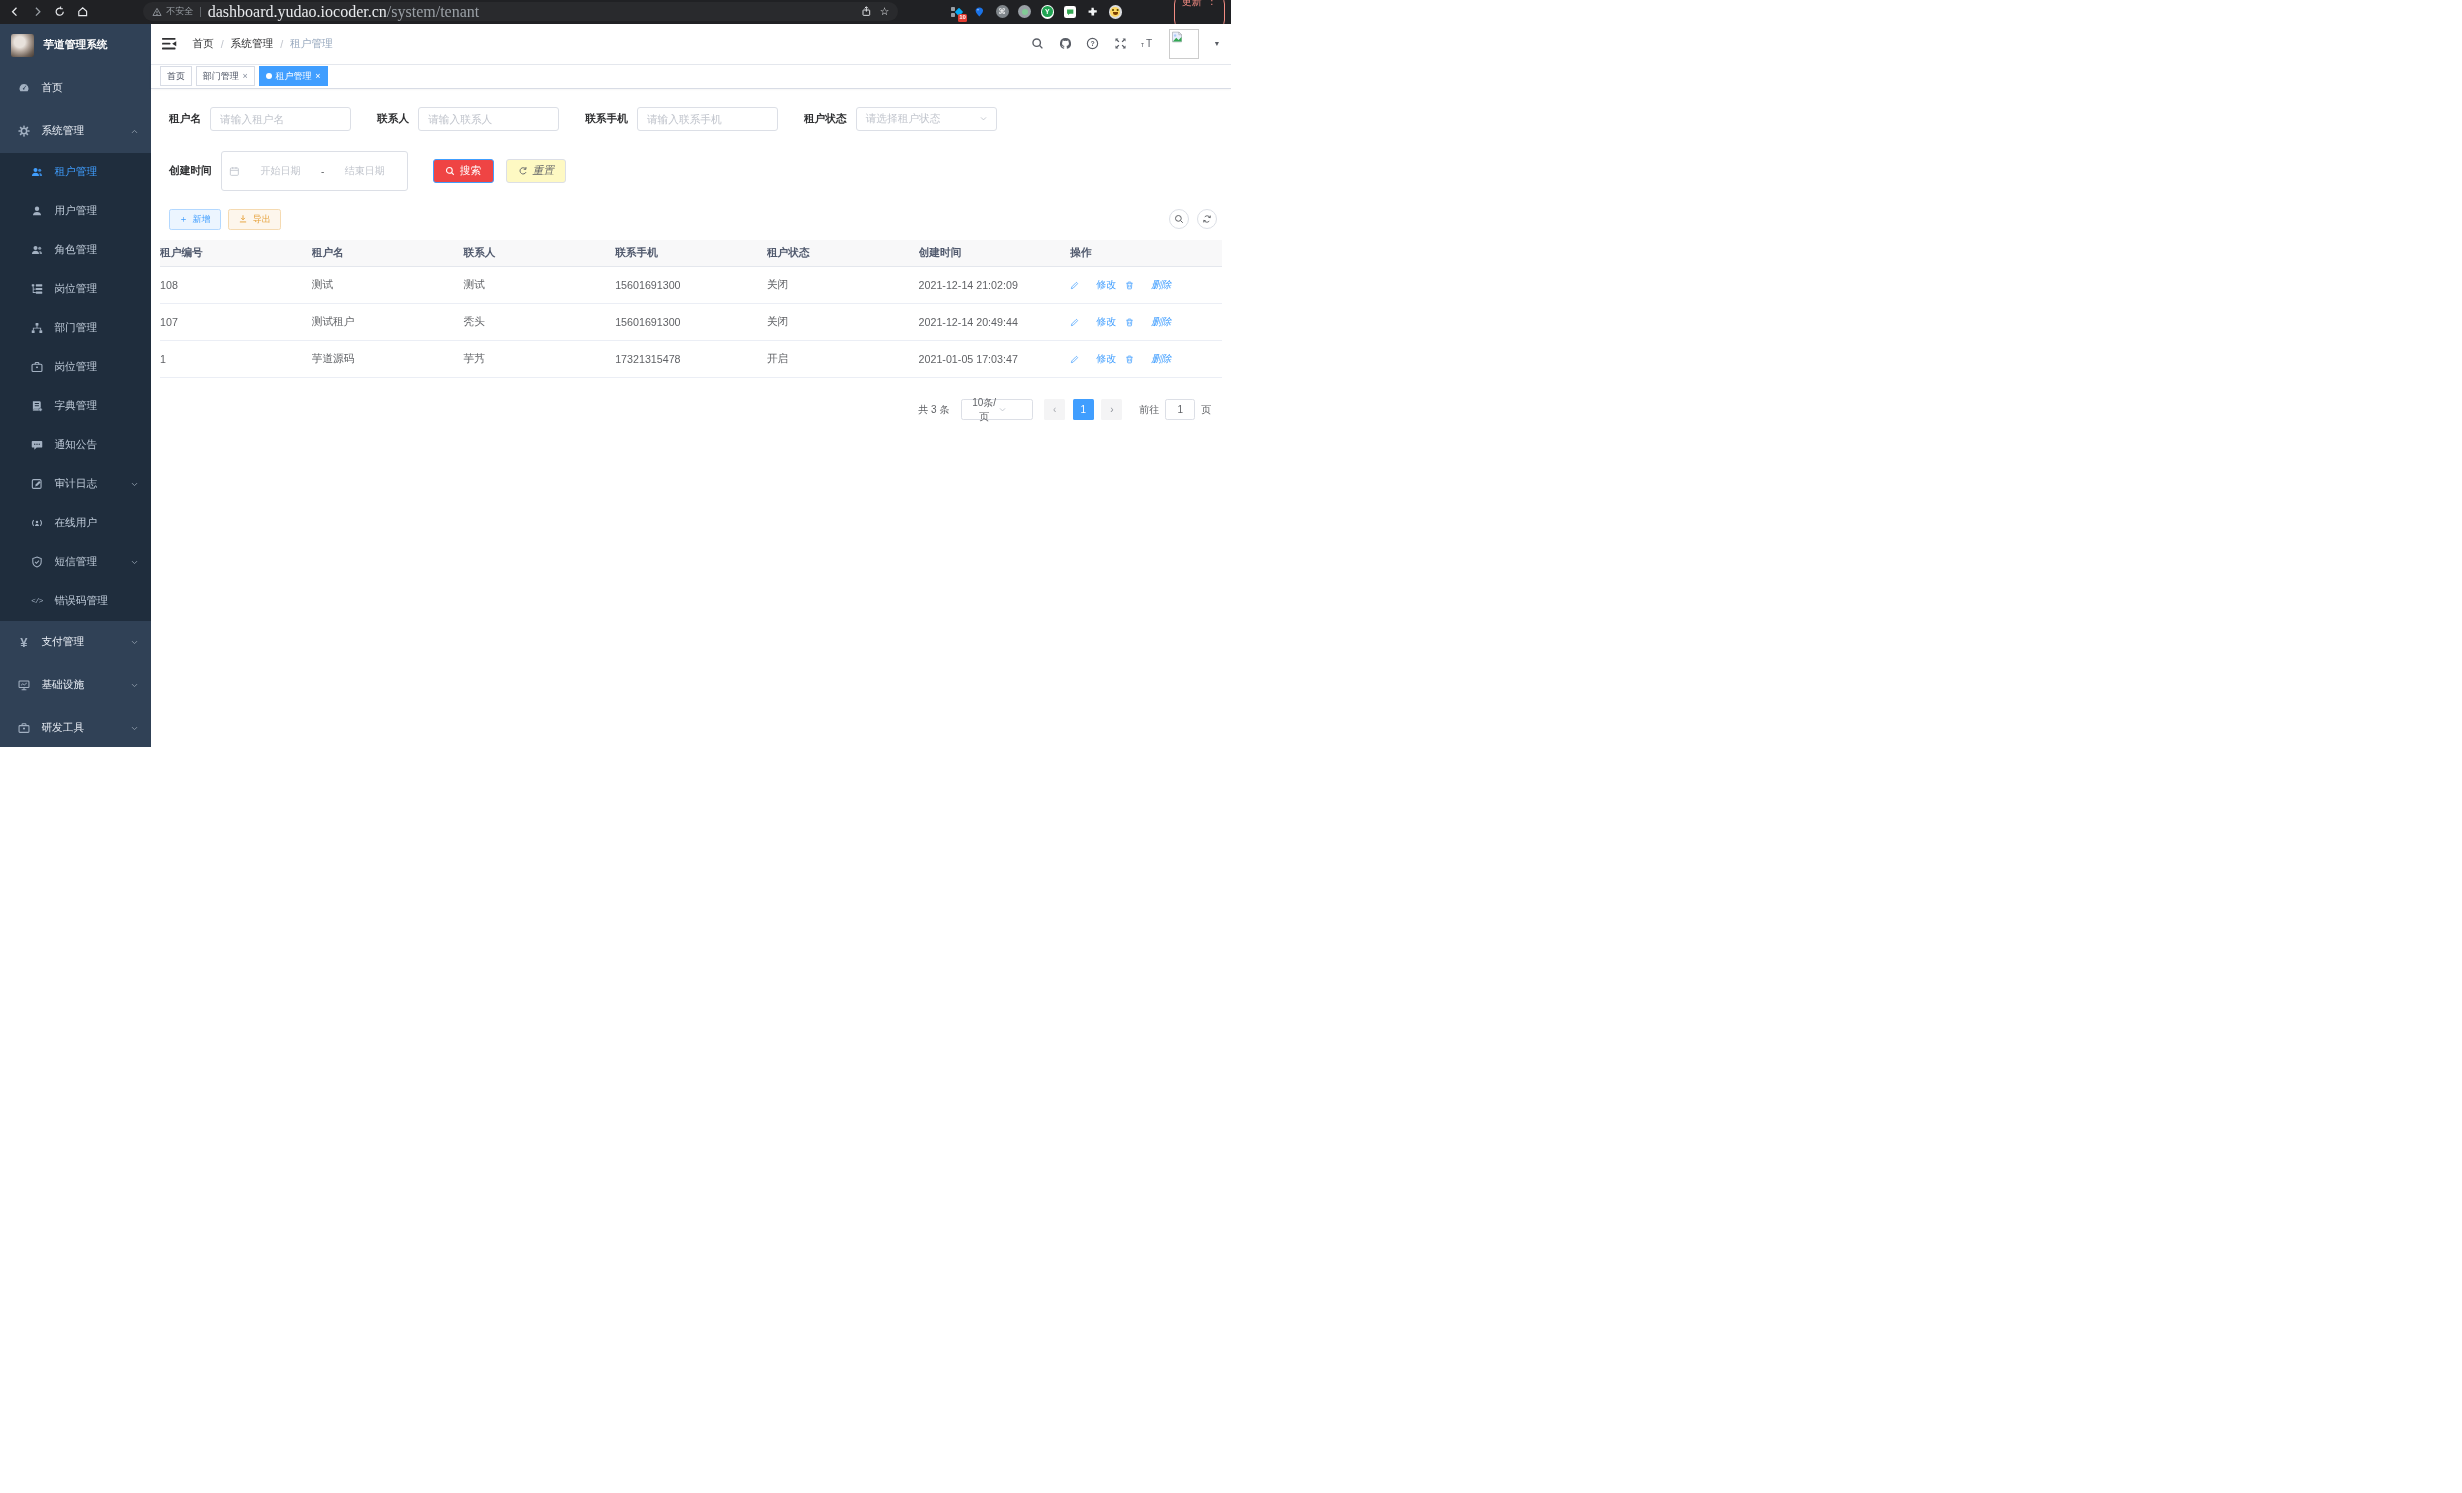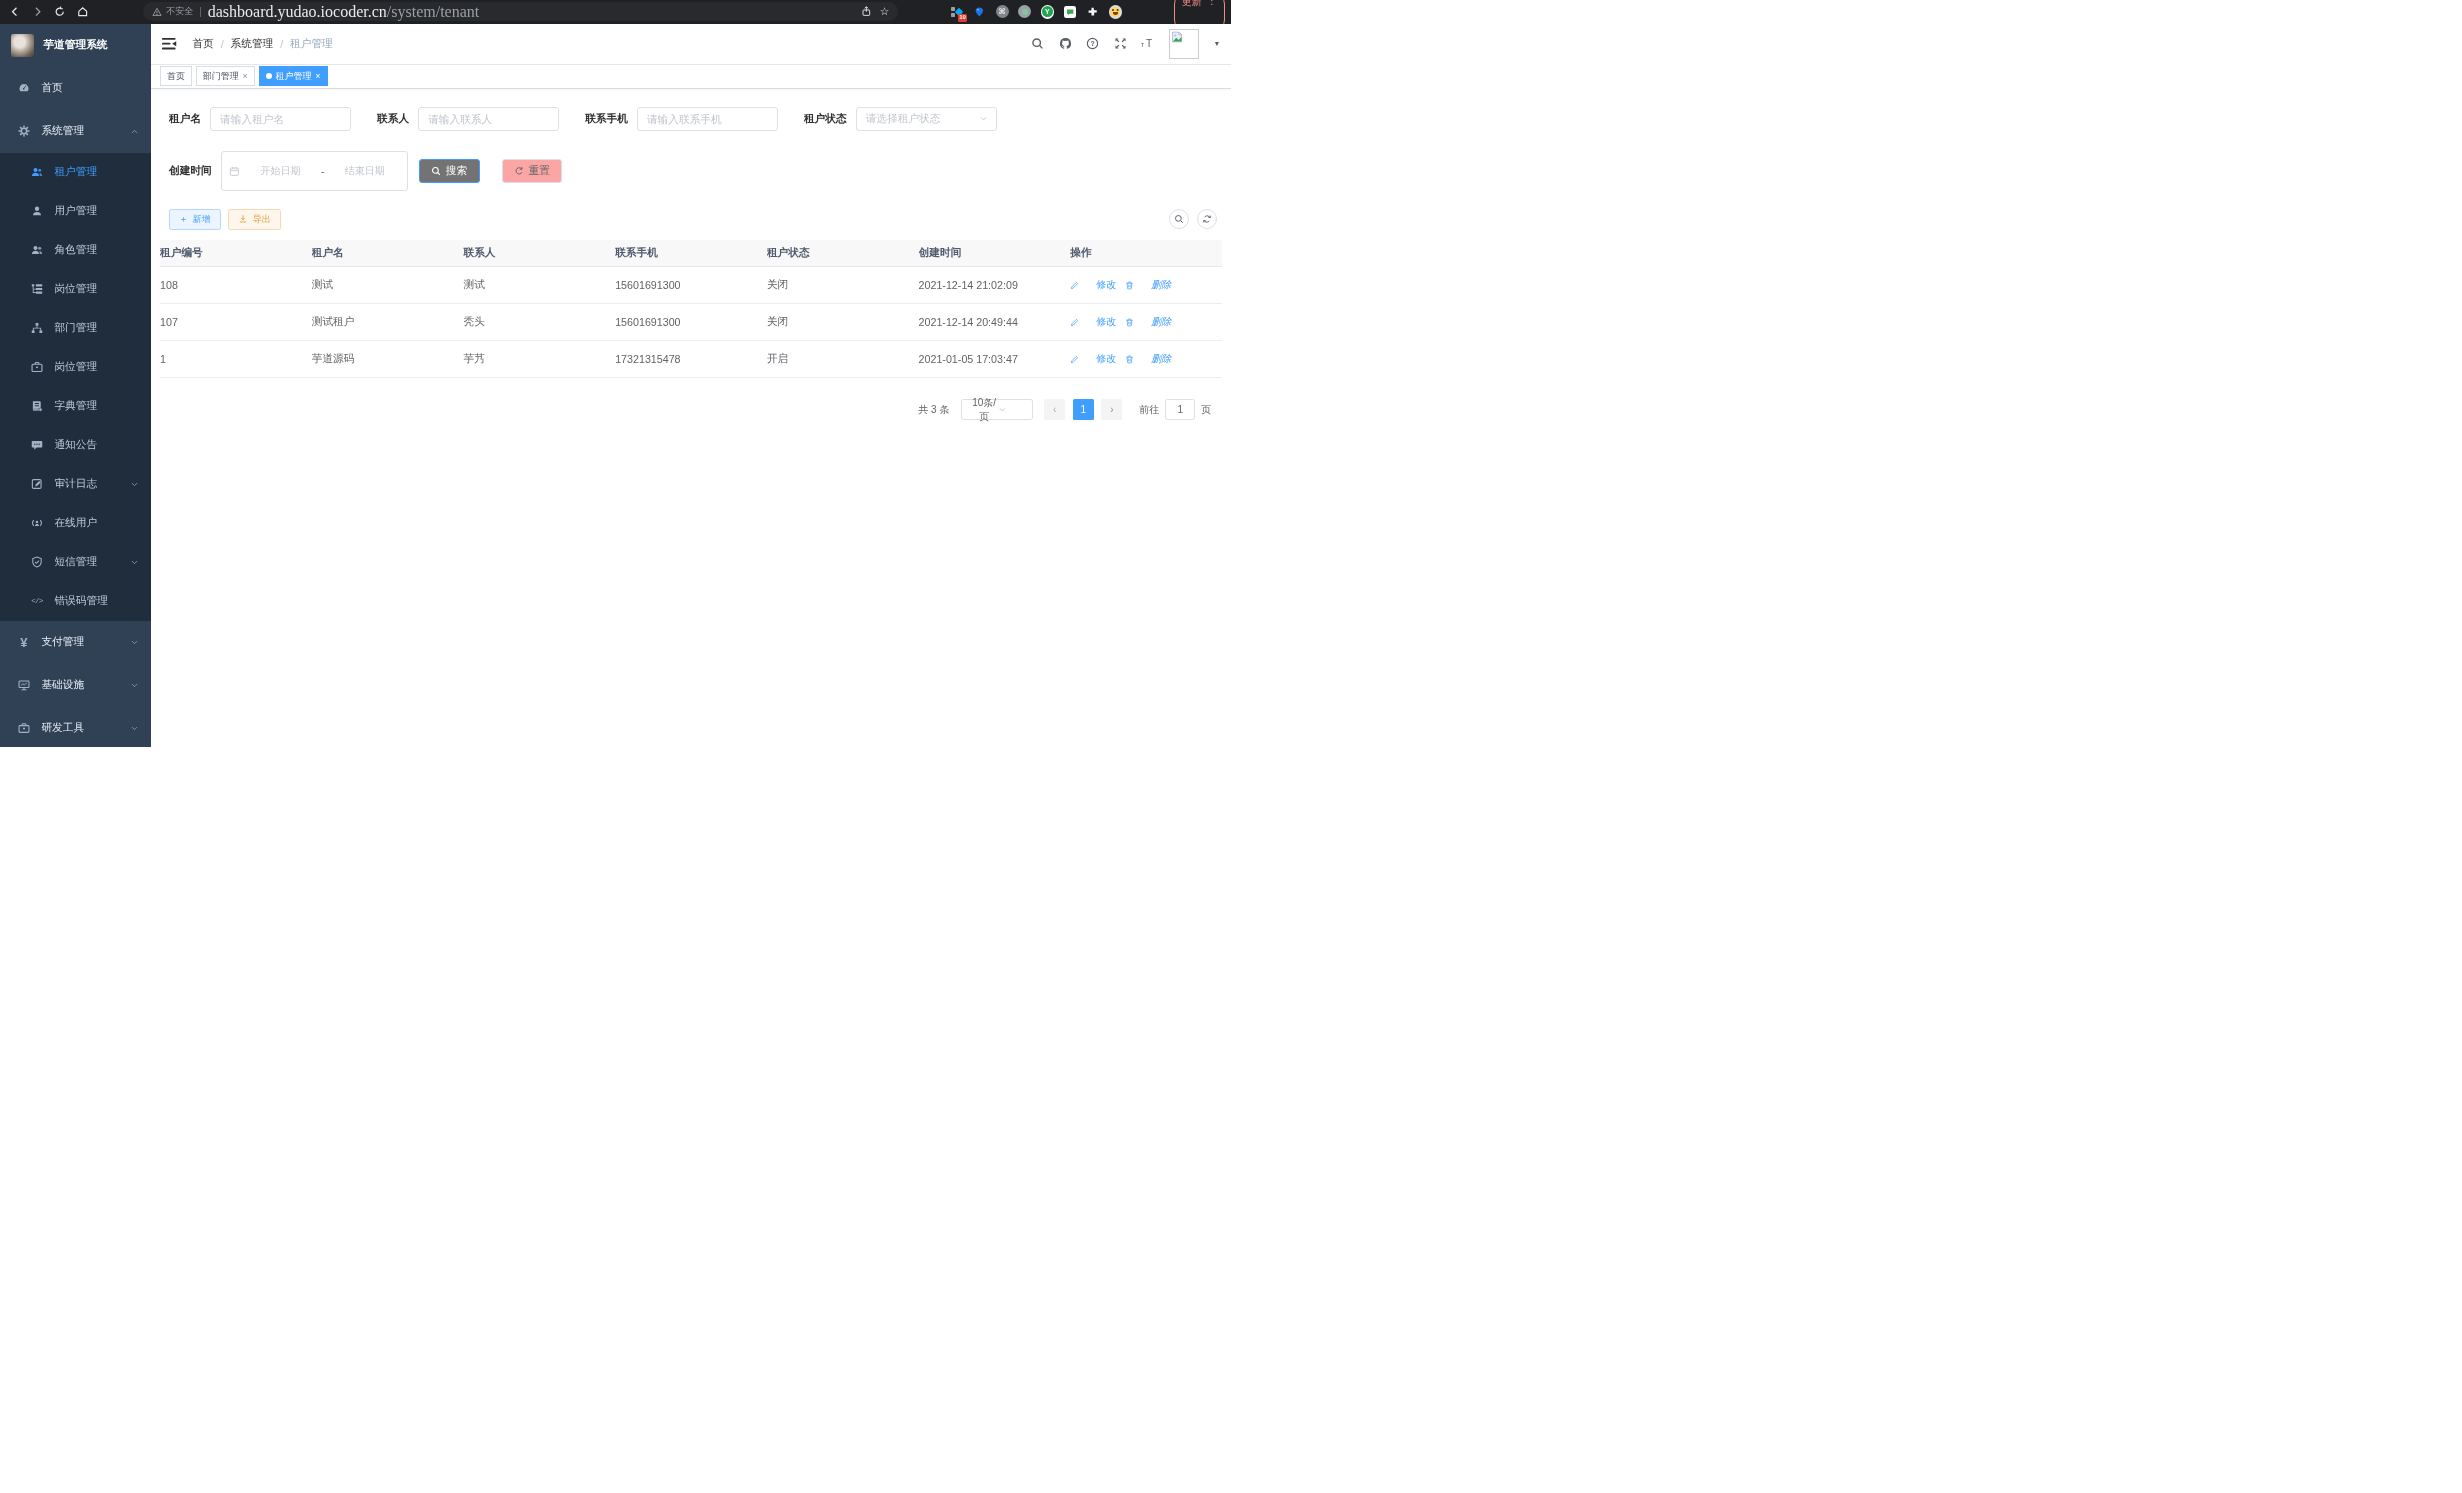--- a/index.html
+++ b/index.html
@@ -135,22 +135,22 @@
   .sel-caret svg { width:9px; height:9px; }
   .date-range { width:187px; height:40px; border:0.8px solid #dcdfe6; border-radius:3px;
     display:flex; align-items:center; padding:0 7.6px; gap:6px; cursor:pointer; background:#fff; }
   .date-range .cal { color:#c0c4cc; display:flex; }
   .date-range .cal svg { width:10.7px; height:10.7px; }
   .dr-text { color:#c0c4cc; font-size:10px; flex:1; text-align:center; }
   .dr-sep { color:#606266; font-size:10px; }
   .btn { height:24px; border-radius:3px; font-size:10.7px; display:inline-flex; align-items:center;
     justify-content:center; gap:4.6px; padding:0 11.4px; cursor:pointer; border:0.8px solid transparent; }
   .btn svg { width:10px; height:10px; }
-  .btn-primary { background:#737373; color:#fff; border-color:#409eff; margin-left:11px; }
-  .btn-default { background:#fca5a5; color:#606266; border-color:#dcdfe6; margin-left:22px; }
+  .btn-primary { background:#ef4444; color:#fff; border-color:#409eff; margin-left:25px; }
+  .btn-default { background:#fef9c3; color:#606266; border-color:#dcdfe6; margin-left:12px;font-style:italic; }
   .toolbar-row { display:flex; align-items:center; margin:17.5px 0 0 9px; padding-right:4.6px; }
   .btn-sm { height:21px; font-size:9px; padding:0 9px; border-radius:2.3px; }
   .btn-plain-primary { background:#ecf5ff; color:#409eff; border-color:#b3d8ff; }
   .btn-plain-warning { background:#fdf6ec; color:#e6a23c; border-color:#f5dab1; margin-left:7.6px; }
   .circle-btns { margin-left:auto; display:flex; gap:7.6px; }
   .circle-btn { width:20.6px; height:20.6px; border-radius:50%; border:0.8px solid #dcdfe6;
     display:flex; align-items:center; justify-content:center; color:#606266; cursor:pointer;
     background:#fff; }
   .circle-btn svg { width:10px; height:10px; }
 

